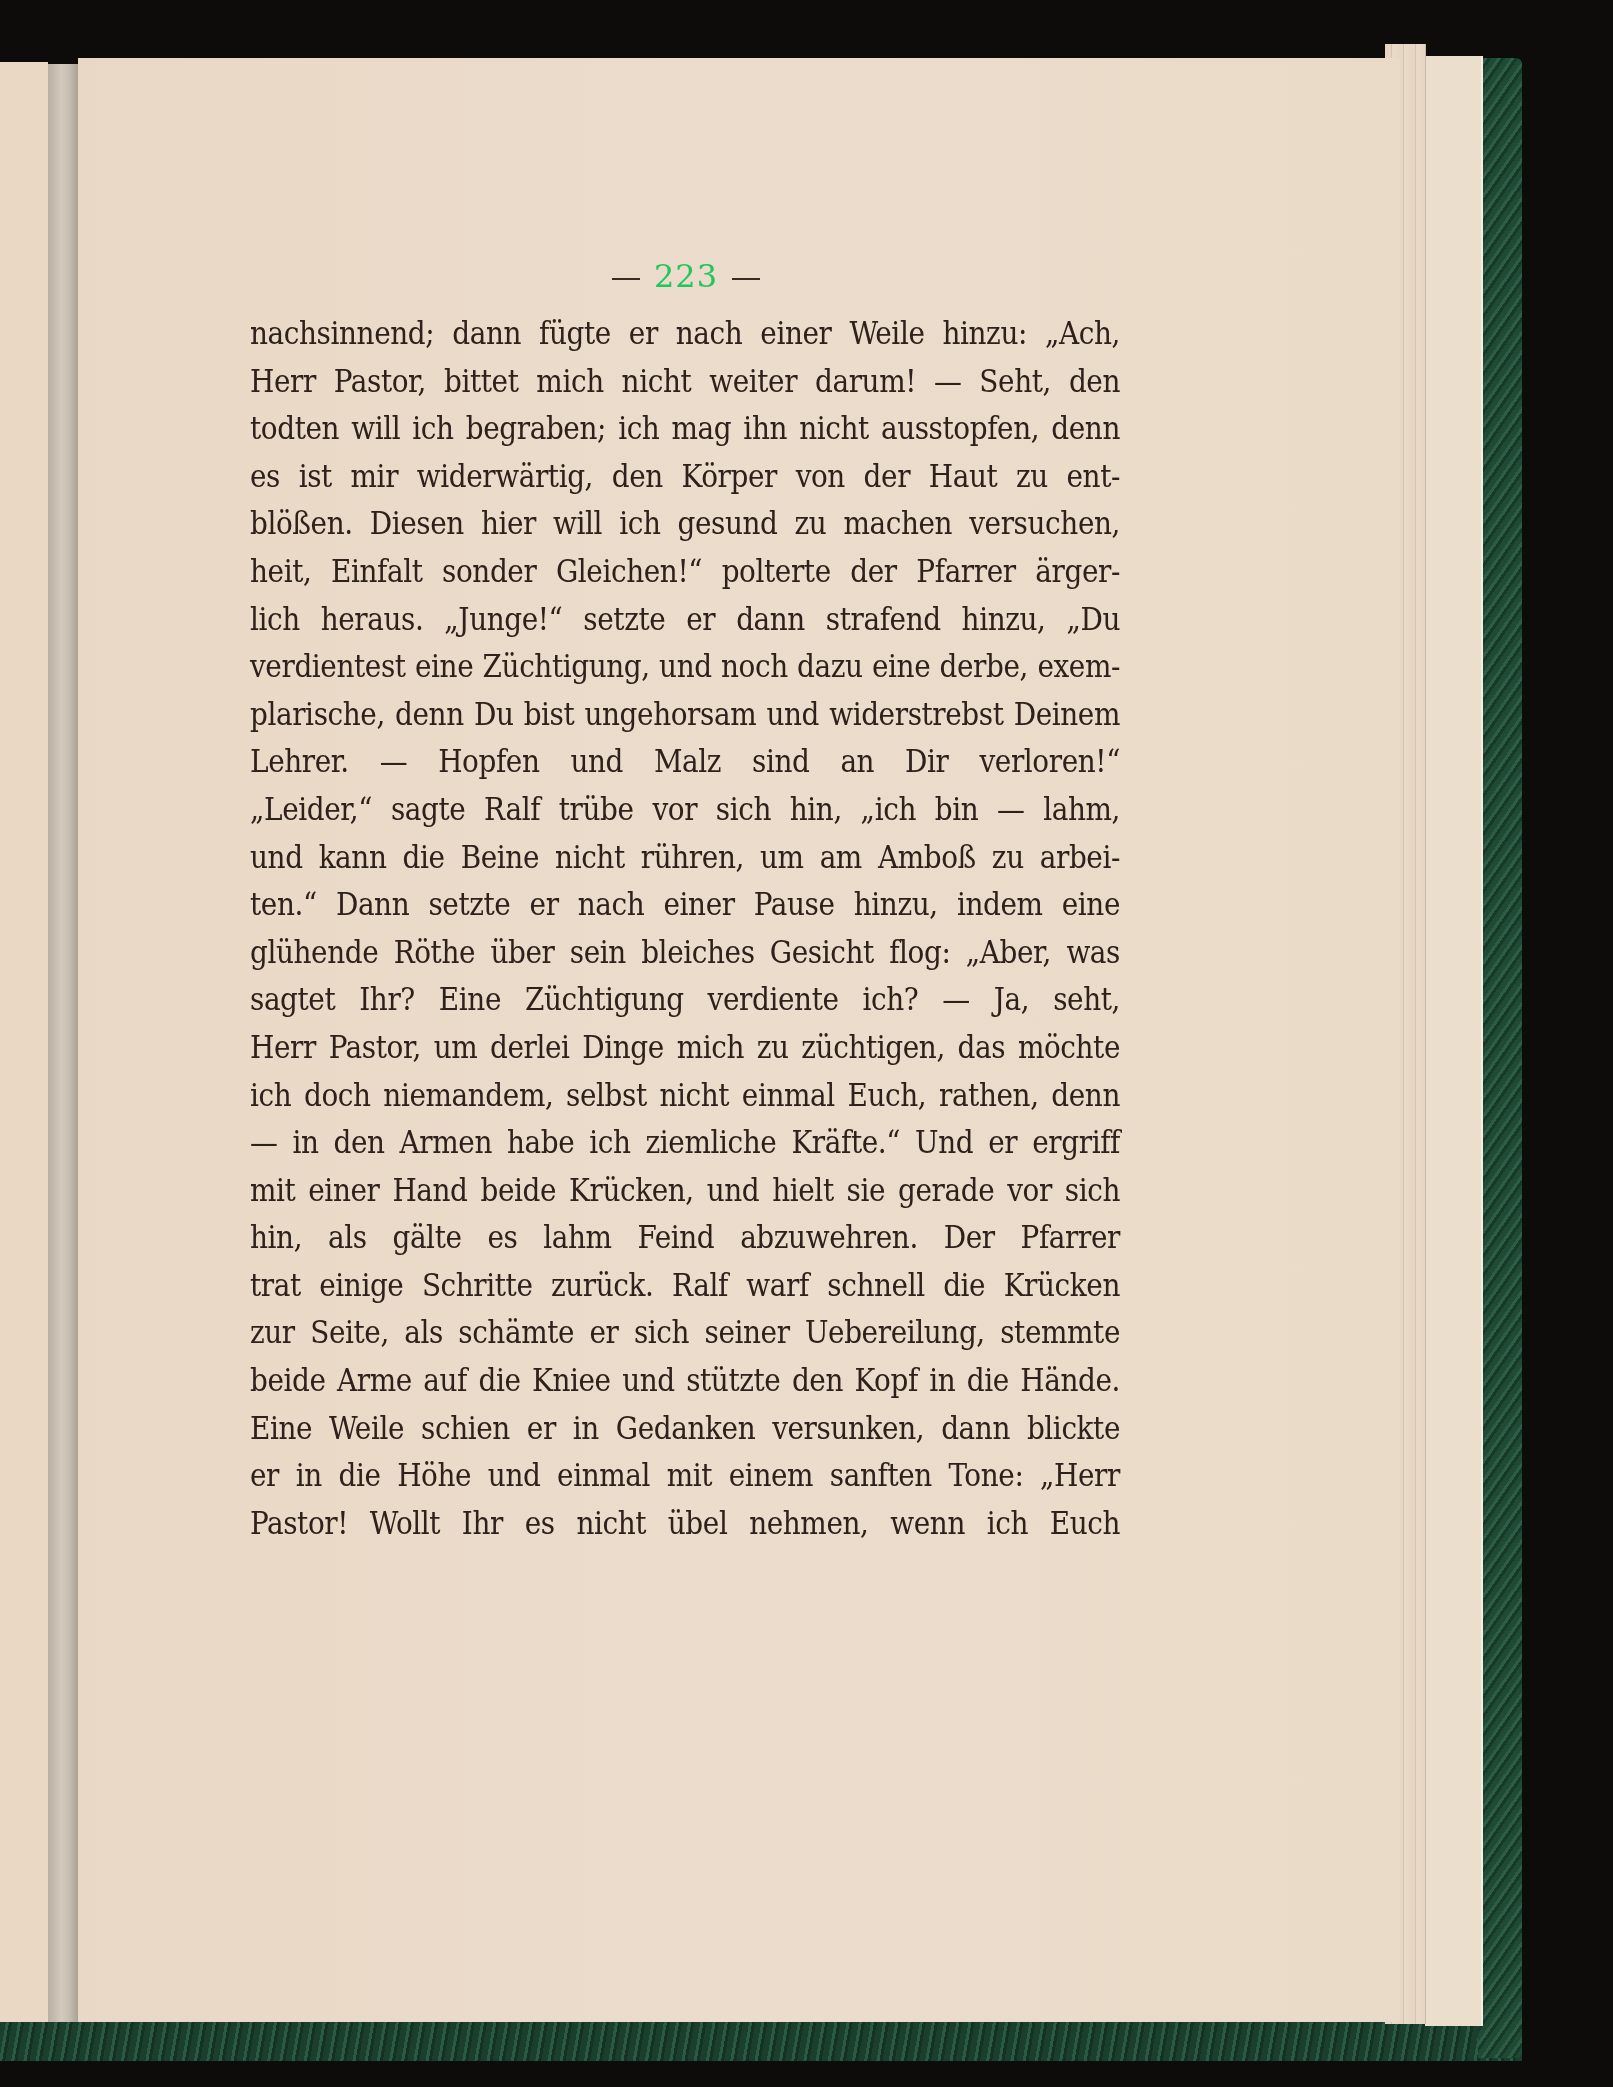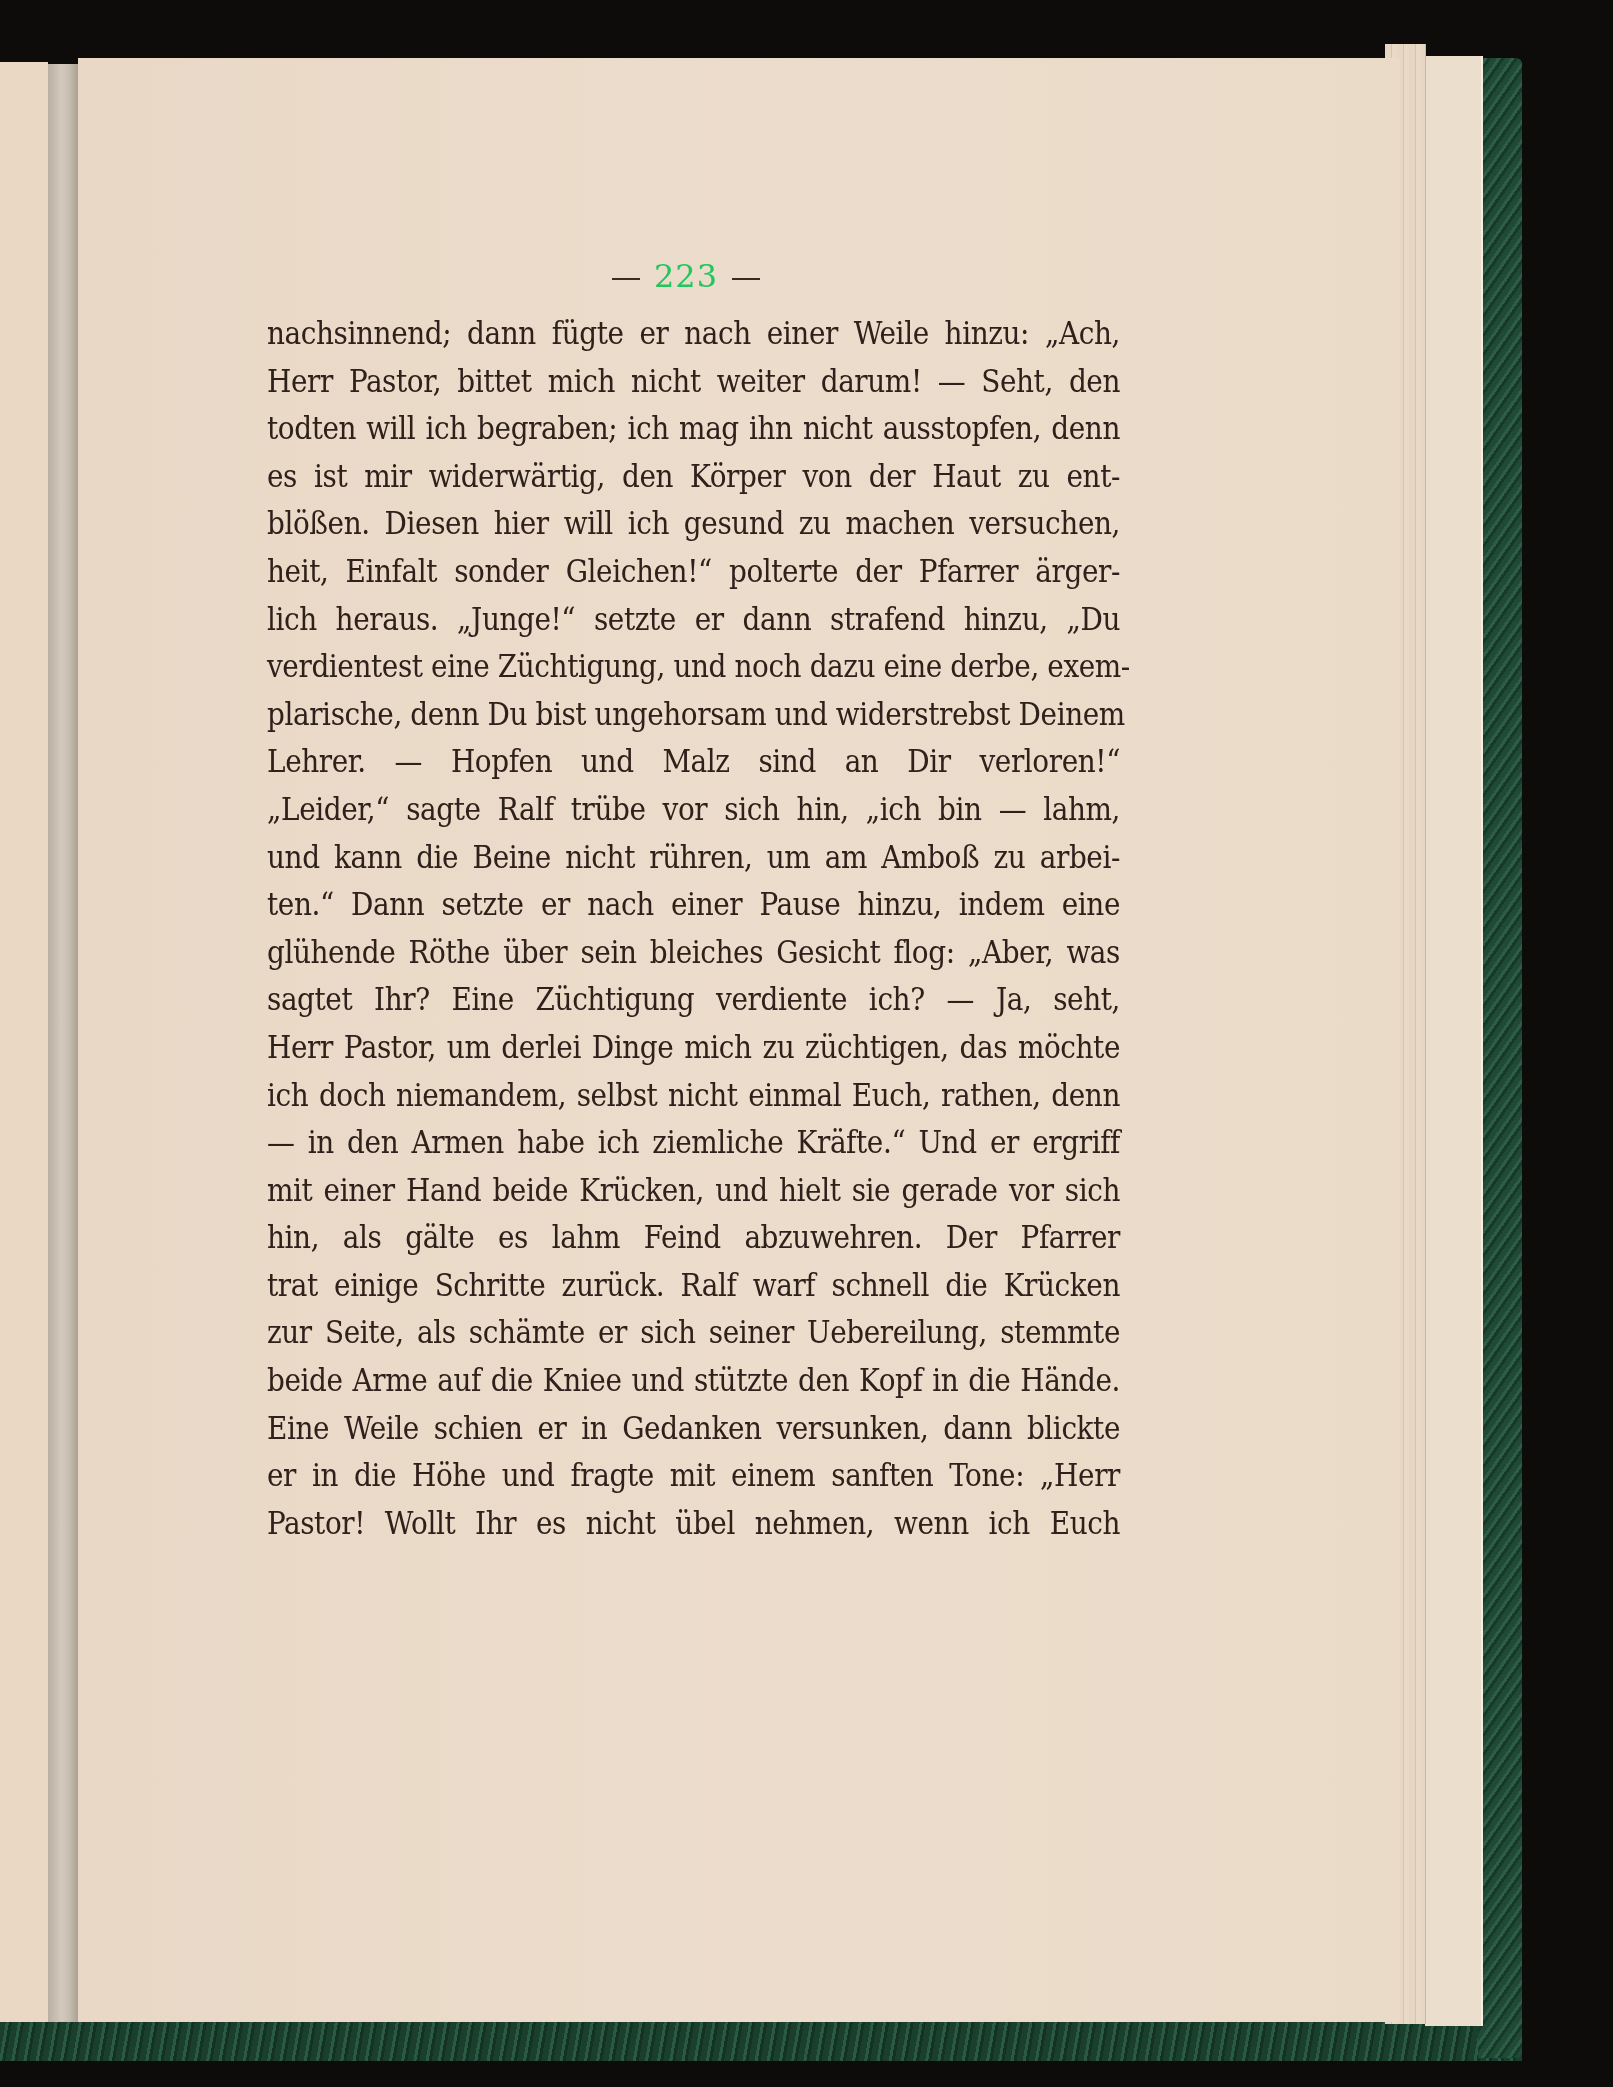--- a/index.html
+++ b/index.html
@@ -55,21 +55,21 @@
     font-family: "DejaVu Serif", serif; font-size: 32px; color: #22c55e; letter-spacing: 1px;
   }
   .page-number .dash { display: inline-block; width: 28px; height: 2px; background: #3b2a22; vertical-align: middle; margin: 0 14px; }
   .body-text {
     position: absolute; left: 250px; top: 310px; width: 870px;
     font-family: "DejaVu Serif", serif; font-size: 31px; color: #2e201b;
     line-height: 47.6px;
   }
   .line {
     display: block; white-space: nowrap; text-align: justify; text-align-last: justify;
-    font-stretch: condensed; letter-spacing: -0.4px; margin-left: 17px;
+    font-stretch: condensed; letter-spacing: -0.4px;
   }
 </style>
 </head>
 <body>
 
 <div class="backdrop"></div>
 <div class="cover-bottom"></div>
 <div class="cover-right"></div>
 <div class="left-page"></div>
 <div class="gutter"></div>
@@ -100,15 +100,15 @@
     <span class="line">sagtet Ihr? Eine Züchtigung verdiente ich? — Ja, seht,</span>
     <span class="line">Herr Pastor, um derlei Dinge mich zu züchtigen, das möchte</span>
     <span class="line">ich doch niemandem, selbst nicht einmal Euch, rathen, denn</span>
     <span class="line">— in den Armen habe ich ziemliche Kräfte.“ Und er ergriff</span>
     <span class="line">mit einer Hand beide Krücken, und hielt sie gerade vor sich</span>
     <span class="line">hin, als gälte es lahm Feind abzuwehren. Der Pfarrer</span>
     <span class="line">trat einige Schritte zurück. Ralf warf schnell die Krücken</span>
     <span class="line">zur Seite, als schämte er sich seiner Uebereilung, stemmte</span>
     <span class="line">beide Arme auf die Kniee und stützte den Kopf in die Hände.</span>
     <span class="line">Eine Weile schien er in Gedanken versunken, dann blickte</span>
-    <span class="line">er in die Höhe und fragte mit einem sanften Tone: „Herr</span>
+    <span class="line">er in die Höhe und einmal mit einem sanften Tone: „Herr</span>
     <span class="line">Pastor! Wollt Ihr es nicht übel nehmen, wenn ich Euch</span>
   </div>
 
 </body></html>

